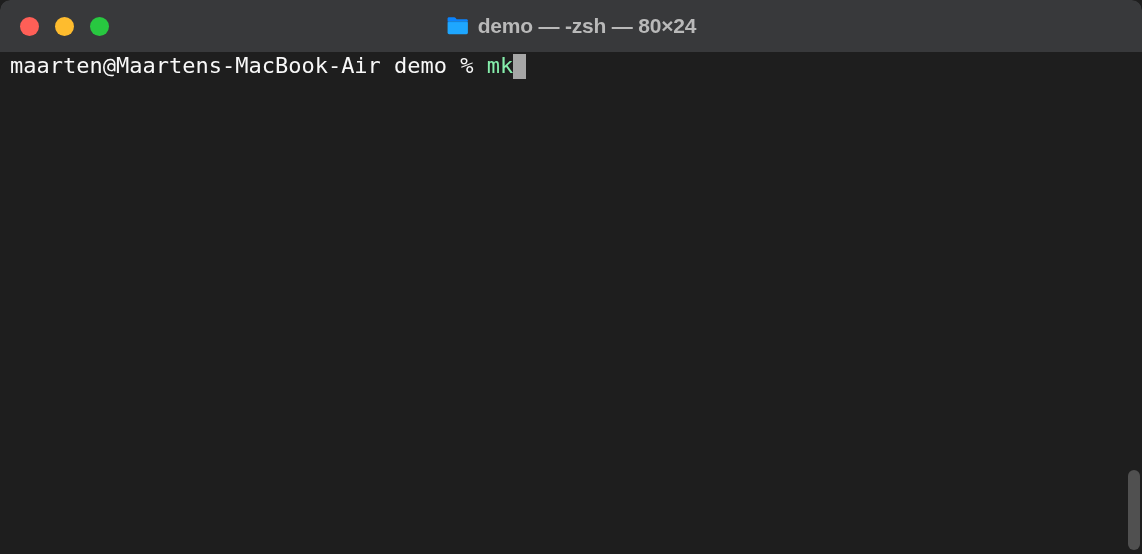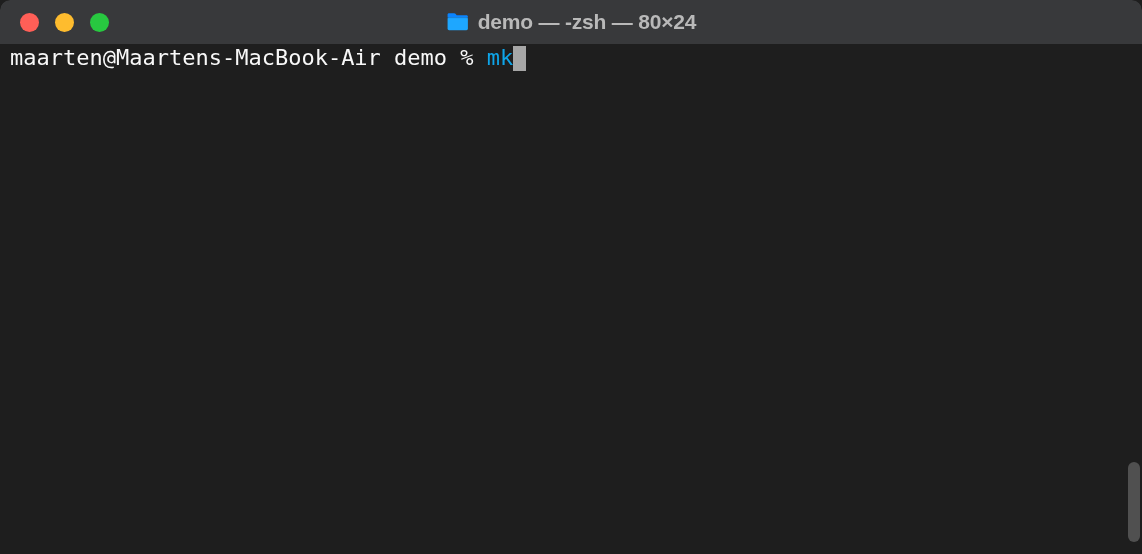--- a/index.html
+++ b/index.html
@@ -6,21 +6,21 @@
     body {
       width: 1142px;
       height: 554px;
       background: #1e1e1e;
       font-family: "SF Mono", "Menlo", "Monaco", "Consolas", monospace;
       overflow: hidden;
       position: relative;
       border-radius: 10px;
     }
     .titlebar {
-      height: 44px;
+      height: 52px;
       background: #38393b;
       display: flex;
       align-items: center;
       position: relative;
       border-top-left-radius: 10px;
       border-top-right-radius: 10px;
     }
     .traffic-lights {
       display: flex;
       gap: 16px;
@@ -65,21 +65,21 @@
     .terminal-line {
       display: flex;
       align-items: center;
       white-space: pre;
       font-size: 22px;
       line-height: 26px;
       color: #f8f8f8;
       letter-spacing: 0;
     }
     .prompt { color: #f8f8f8; }
-    .command { color: #0ea5e9; }
+    .command { color: #86efac; }
     .cursor {
       display: inline-block;
       width: 13px;
       height: 25px;
       background: #a6a6a6;
       vertical-align: text-bottom;
       margin-left: 0px;
     }
     .scrollbar {
       position: absolute;

